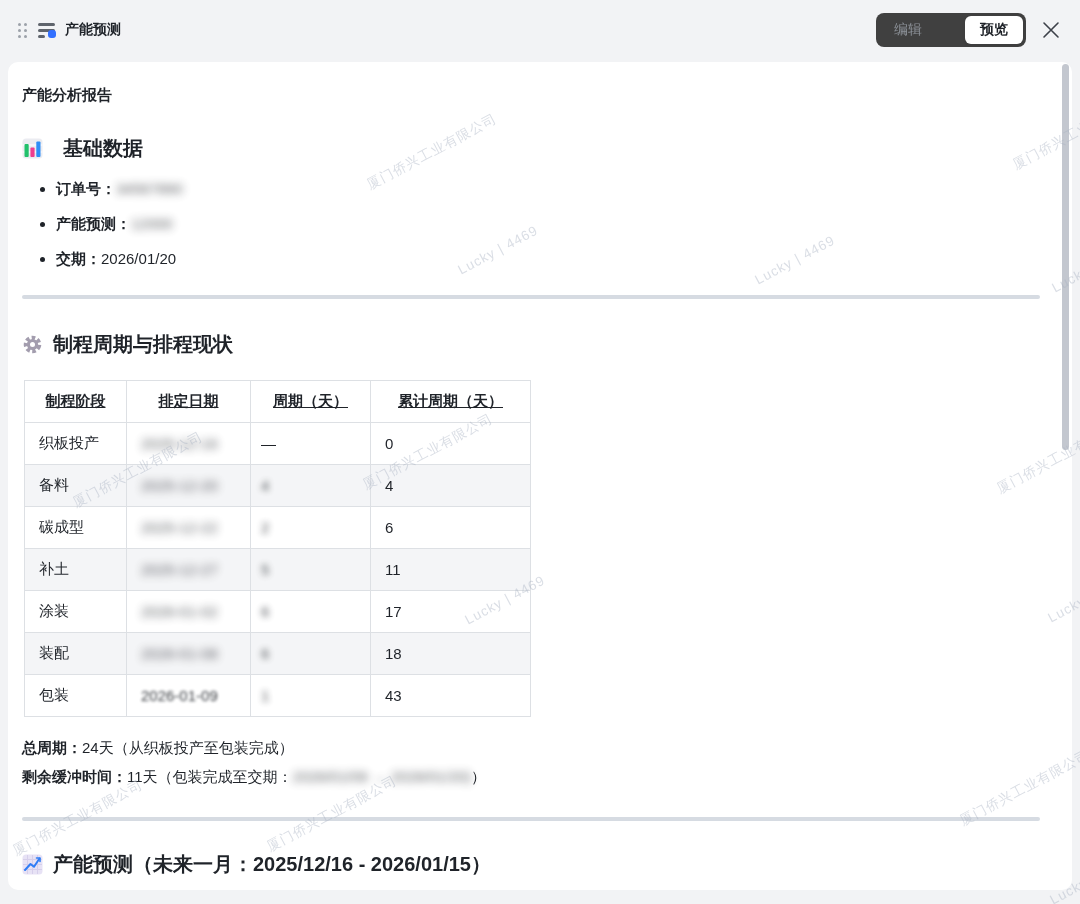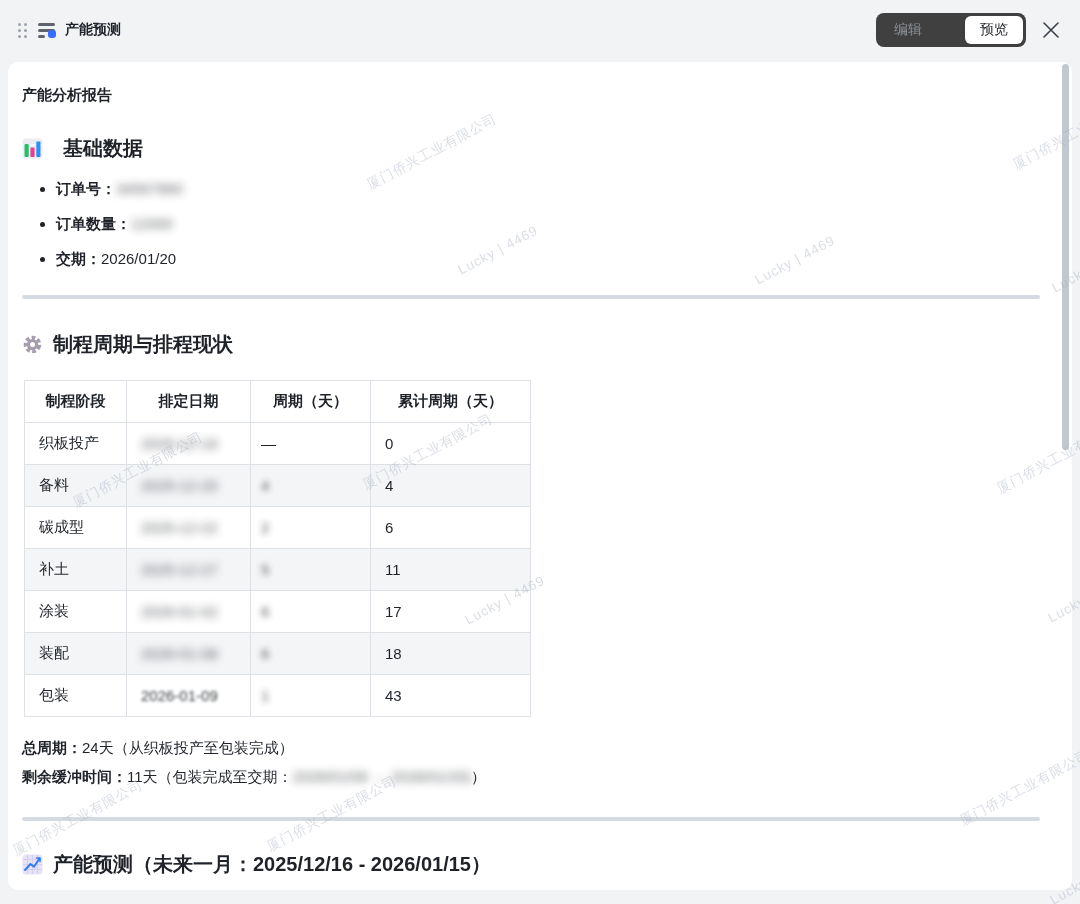--- a/index.html
+++ b/index.html
@@ -18,21 +18,21 @@
   .doc-icon .l{ position:absolute; left:0; height:2.5px; border-radius:2px; background:#5f646c; }
   .doc-icon .l1{ top:1px; width:17px; }
   .doc-icon .l2{ top:7px; width:17px; }
   .doc-icon .l3{ top:13px; width:7px; }
   .doc-icon .dot{ position:absolute; right:0; bottom:0; width:8px; height:8px; border-radius:3px; background:#3370ff; }
   .topbar-title{ font-size:14px; font-weight:700; color:#1f2329; }
   .topbar-right{ display:flex; align-items:center; gap:14px; }
   .segmented{ background:#404040; border-radius:8px; padding:3px; display:flex; align-items:center;gap:28px; }
   .seg-btn{ border:none; background:transparent; font-family:inherit; font-size:14px; color:#8b9097;
             padding:5px 15px; border-radius:6px; cursor:pointer; }
-  .seg-btn.active{ background:#ffffff; color:#1f2329; font-weight:400; box-shadow:0 1px 3px rgba(31,35,41,.12); }
+  .seg-btn.active{ background:#ffffff; color:#1f2329; font-weight:700; box-shadow:0 1px 3px rgba(31,35,41,.12); }
   .close-btn{ width:26px; height:26px; border:none; background:transparent; cursor:pointer; position:relative; }
   .close-btn svg{ display:block; }
 
   
   .card{ position:absolute; left:8px; top:62px; width:1064px; height:828px;
          background:#ffffff; border-radius:10px; overflow:hidden; padding:0 8px; }
   .report-title{ font-size:15px; font-weight:700; margin:24px 0 0 6px; }
 
   .sec-h{ display:flex; align-items:center; gap:10px; font-size:20px; font-weight:700; color:#1f2329; }
   .sec-h .emoji{ width:21px; height:21px; flex:none; }
@@ -41,21 +41,21 @@
   .bullets{ list-style:disc; margin:16px 0 0 0; padding-left:40px; font-size:15px; }
   .bullets li{ margin-bottom:14px; line-height:1.4; }
   .bullets b{ font-weight:700; }
 
   hr.divider{ border:none; height:4px; background:#d6dbe2; border-radius:2px; margin:26px 24px 0 6px; }
 
   .sec2{ margin:32px 0 8px 6px; }
 
   table.proc{ border-collapse:collapse; margin:22px 0 0 8px; font-size:15px; color:#1f2329; }
   table.proc th, table.proc td{ border:1px solid #dde0e4; height:42px; }
-  table.proc th{ font-weight:700; text-align:center; padding:0 12px; background:#ffffff; }
+  table.proc th{ font-weight:700; text-align:center; padding:0 12px; background:#ffffff;text-decoration:underline; }
   table.proc td{ text-align:left; padding:0 0 0 14px; }
   table.proc td.cyc{ padding-left:10px; }
   table.proc tbody tr:nth-child(even){ background:#f4f5f7; }
 
   .blur     { filter:blur(4px);   opacity:.75; display:inline-block; }
   .blur-mid { filter:blur(3px);   opacity:.8;  display:inline-block; }
   .blur-soft{ filter:blur(1.7px); opacity:.9;  display:inline-block; }
 
   .summary{ margin:16px 0 0 6px; font-size:15px; line-height:29px; }
   .summary b{ font-weight:700; }
@@ -119,21 +119,21 @@
       <rect x="14.3" y="3.5" width="4.2" height="15.5" rx="1" fill="#2e8ef7"></rect>
     </svg>
     <span>基础数据</span>
   </h2>
 
   <ul class="bullets">
     <li>
       <b>订单号：</b><span class="blur">34567890</span>
     </li>
     <li>
-      <b>订单数量：</b><span class="blur">12000</span>
+      <b>产能预测：</b><span class="blur">12000</span>
     </li>
     <li>
       <b>交期：</b><span>2026/01/20</span>
     </li>
   </ul>
 
   <hr class="divider">
 
   <h2 class="sec-h sec2">
     <svg class="emoji" viewBox="0 0 21 21">

